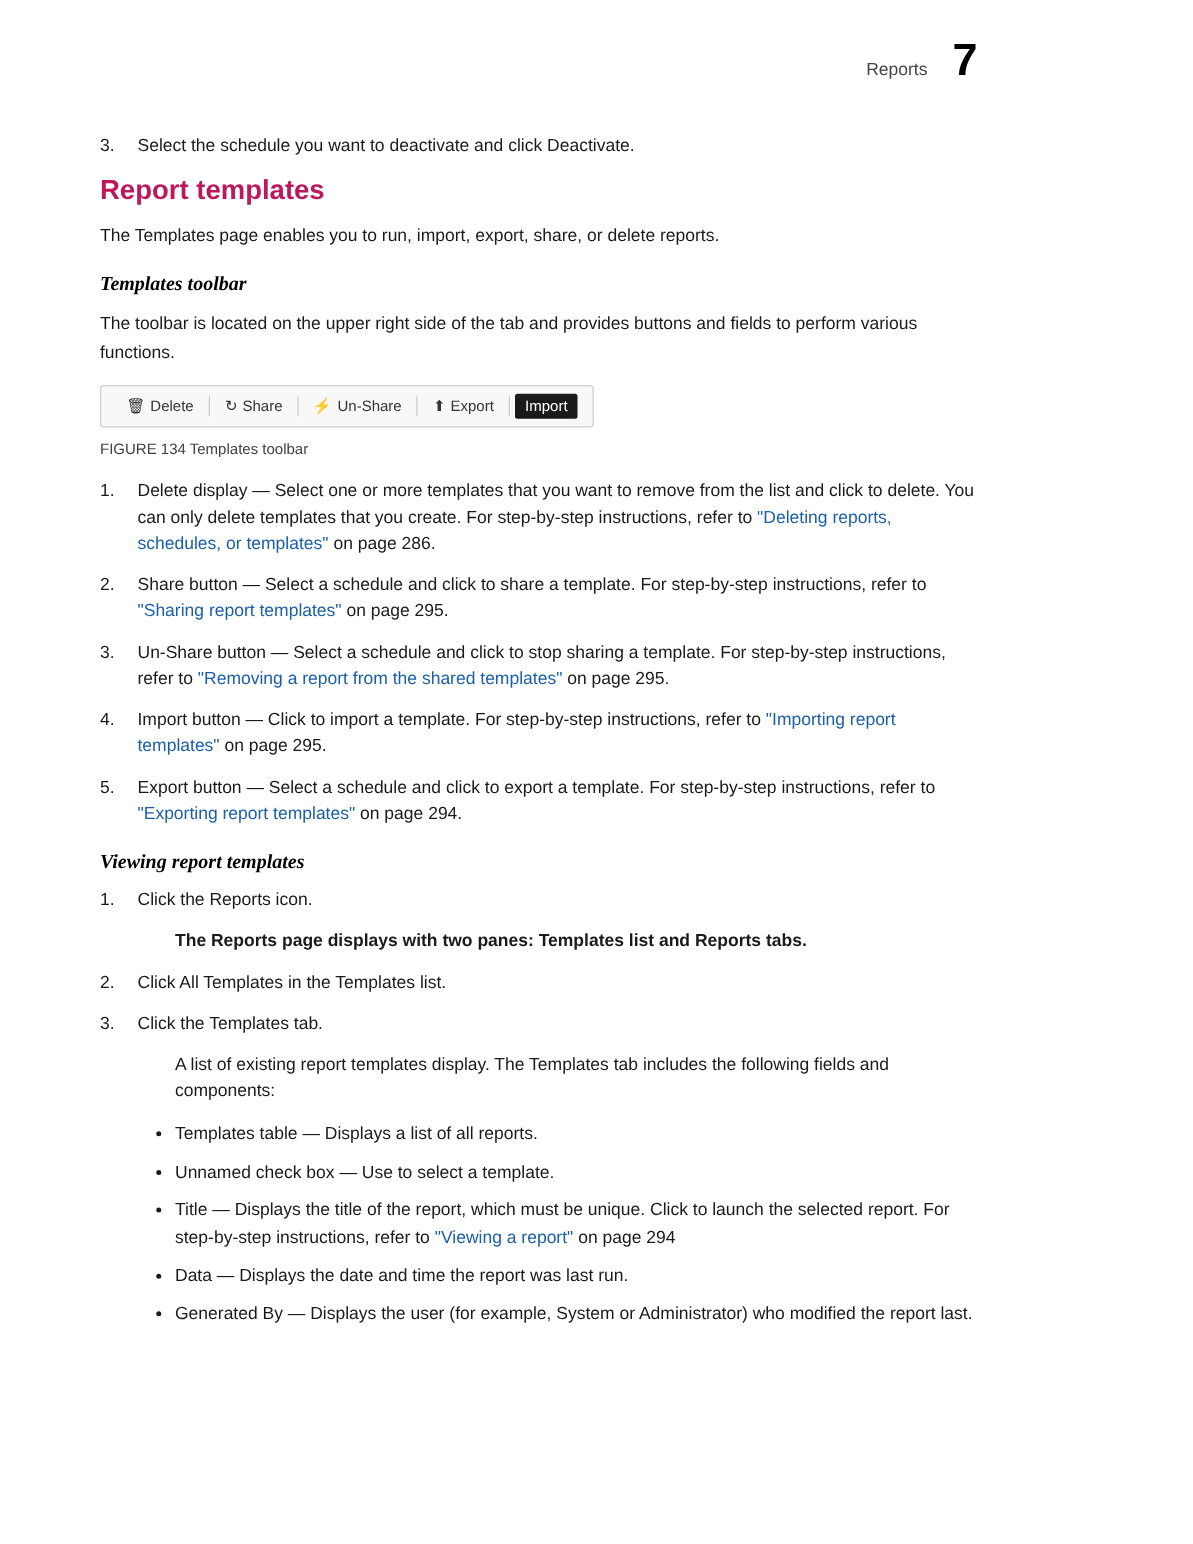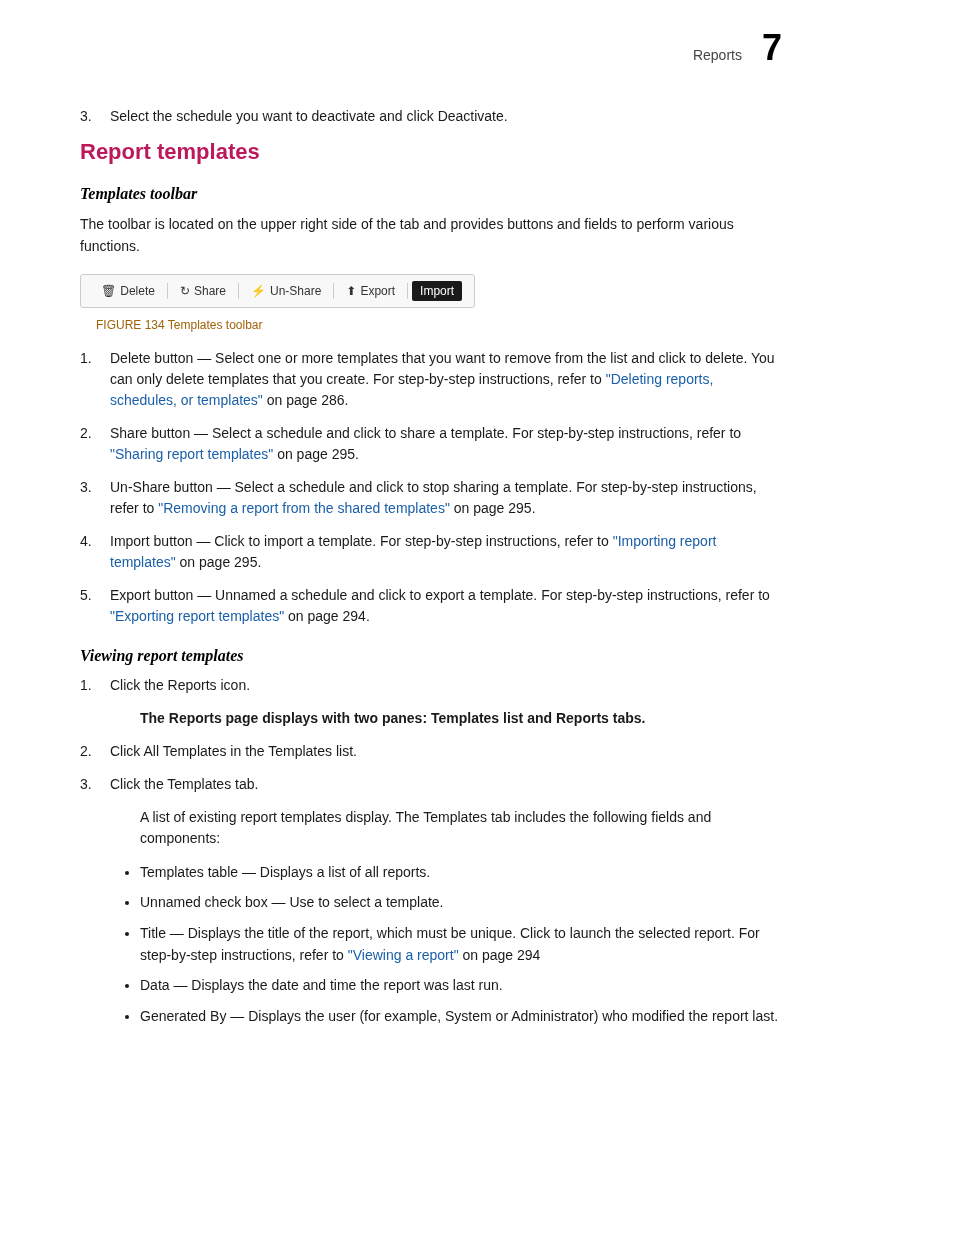--- a/index.html
+++ b/index.html
@@ -122,23 +122,22 @@
     .toolbar-separator {
       width: 1px;
       height: 16px;
       background: #ccc;
       margin: 0 2px;
     }
 
     .figure-caption {
       font-size: 12px;
       font-weight: bold;
-      color: #a16207;
+      color: #404040;
       margin-bottom: 16px;
-      margin-left: 16px;
     }
 
     .figure-caption span {
       font-weight: normal;
     }
 
     .bold-term {
       font-weight: normal;
     }
 
@@ -171,20 +170,21 @@
 
   <div class="numbered-item">
     <span class="num">3.</span>
     <span class="item-text">
       <span>Select the schedule you want to deactivate and click </span><span class="bold-term">Deactivate</span><span>.</span>
     </span>
   </div>
 
   <div class="section-title">Report templates</div>
 
+  <div class="section-description">The Templates page enables you to run, import, export, share, or delete reports.</div>
 
   <div class="subsection-title">Templates toolbar</div>
 
   <div class="section-description">The toolbar is located on the upper right side of the tab and provides buttons and fields to perform various functions.</div>
 
   <div class="toolbar-image">
     <button class="toolbar-btn">
       <span>🗑</span>
       <span>Delete</span>
     </button>
@@ -210,21 +210,21 @@
   </div>
 
   <div class="figure-caption">
     <span>FIGURE 134</span><span>   Templates toolbar</span>
   </div>
 
   <div class="numbered-item">
     <span class="num">1.</span>
     <span class="item-text">
       <span class="bold-term">Delete</span>
-      <span> button — Select one or more templates that you want to remove from the list and click to delete. You can only delete templates that you create. For step-by-step instructions, refer to </span>
+      <span> display — Select one or more templates that you want to remove from the list and click to delete. You can only delete templates that you create. For step-by-step instructions, refer to </span>
       <a class="link" href="#">"Deleting reports, schedules, or templates"</a>
       <span> on page 286.</span>
     </span>
   </div>
 
   <div class="numbered-item">
     <span class="num">2.</span>
     <span class="item-text">
       <span class="bold-term">Share</span>
       <span> button — Select a schedule and click to share a template. For step-by-step instructions, refer to </span>
@@ -250,21 +250,21 @@
       <span> button — Click to import a template. For step-by-step instructions, refer to </span>
       <a class="link" href="#">"Importing report templates"</a>
       <span> on page 295.</span>
     </span>
   </div>
 
   <div class="numbered-item">
     <span class="num">5.</span>
     <span class="item-text">
       <span class="bold-term">Export</span>
-      <span> button — Unnamed a schedule and click to export a template. For step-by-step instructions, refer to </span>
+      <span> button — Select a schedule and click to export a template. For step-by-step instructions, refer to </span>
       <a class="link" href="#">"Exporting report templates"</a>
       <span> on page 294.</span>
     </span>
   </div>
 
   <div class="subsection-title">Viewing report templates</div>
 
 
   <div class="numbered-item">
     <span class="num">1.</span>

